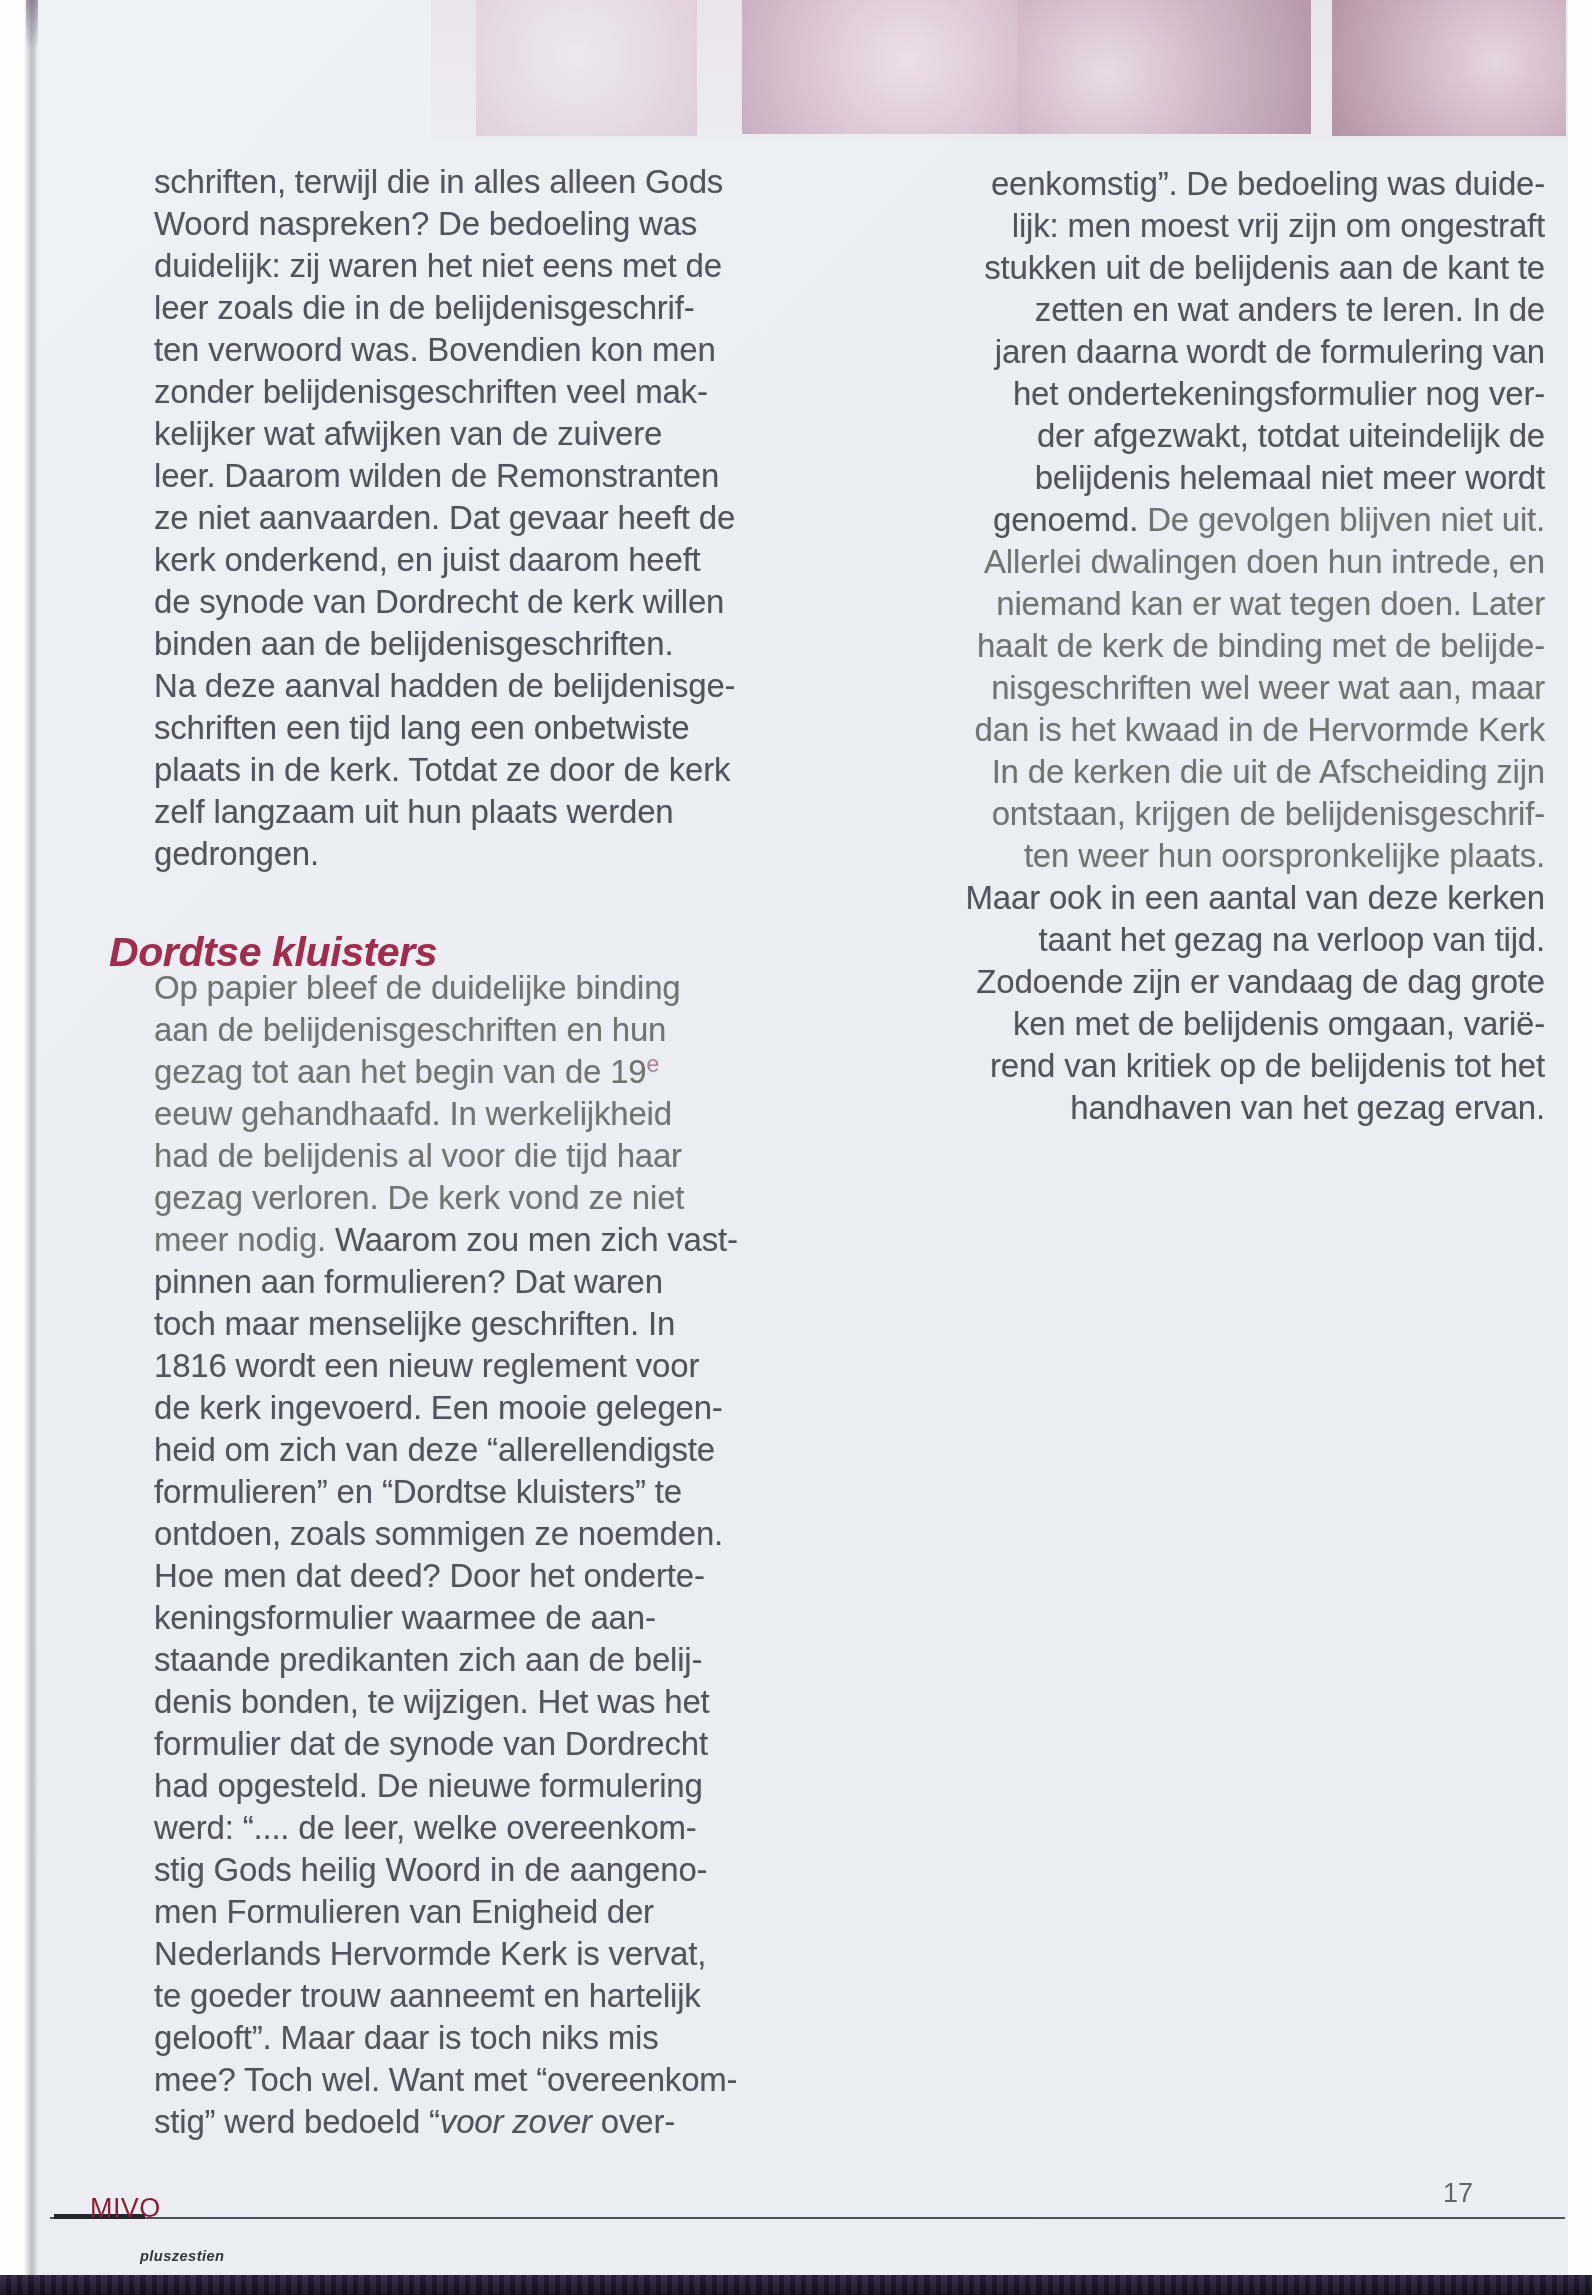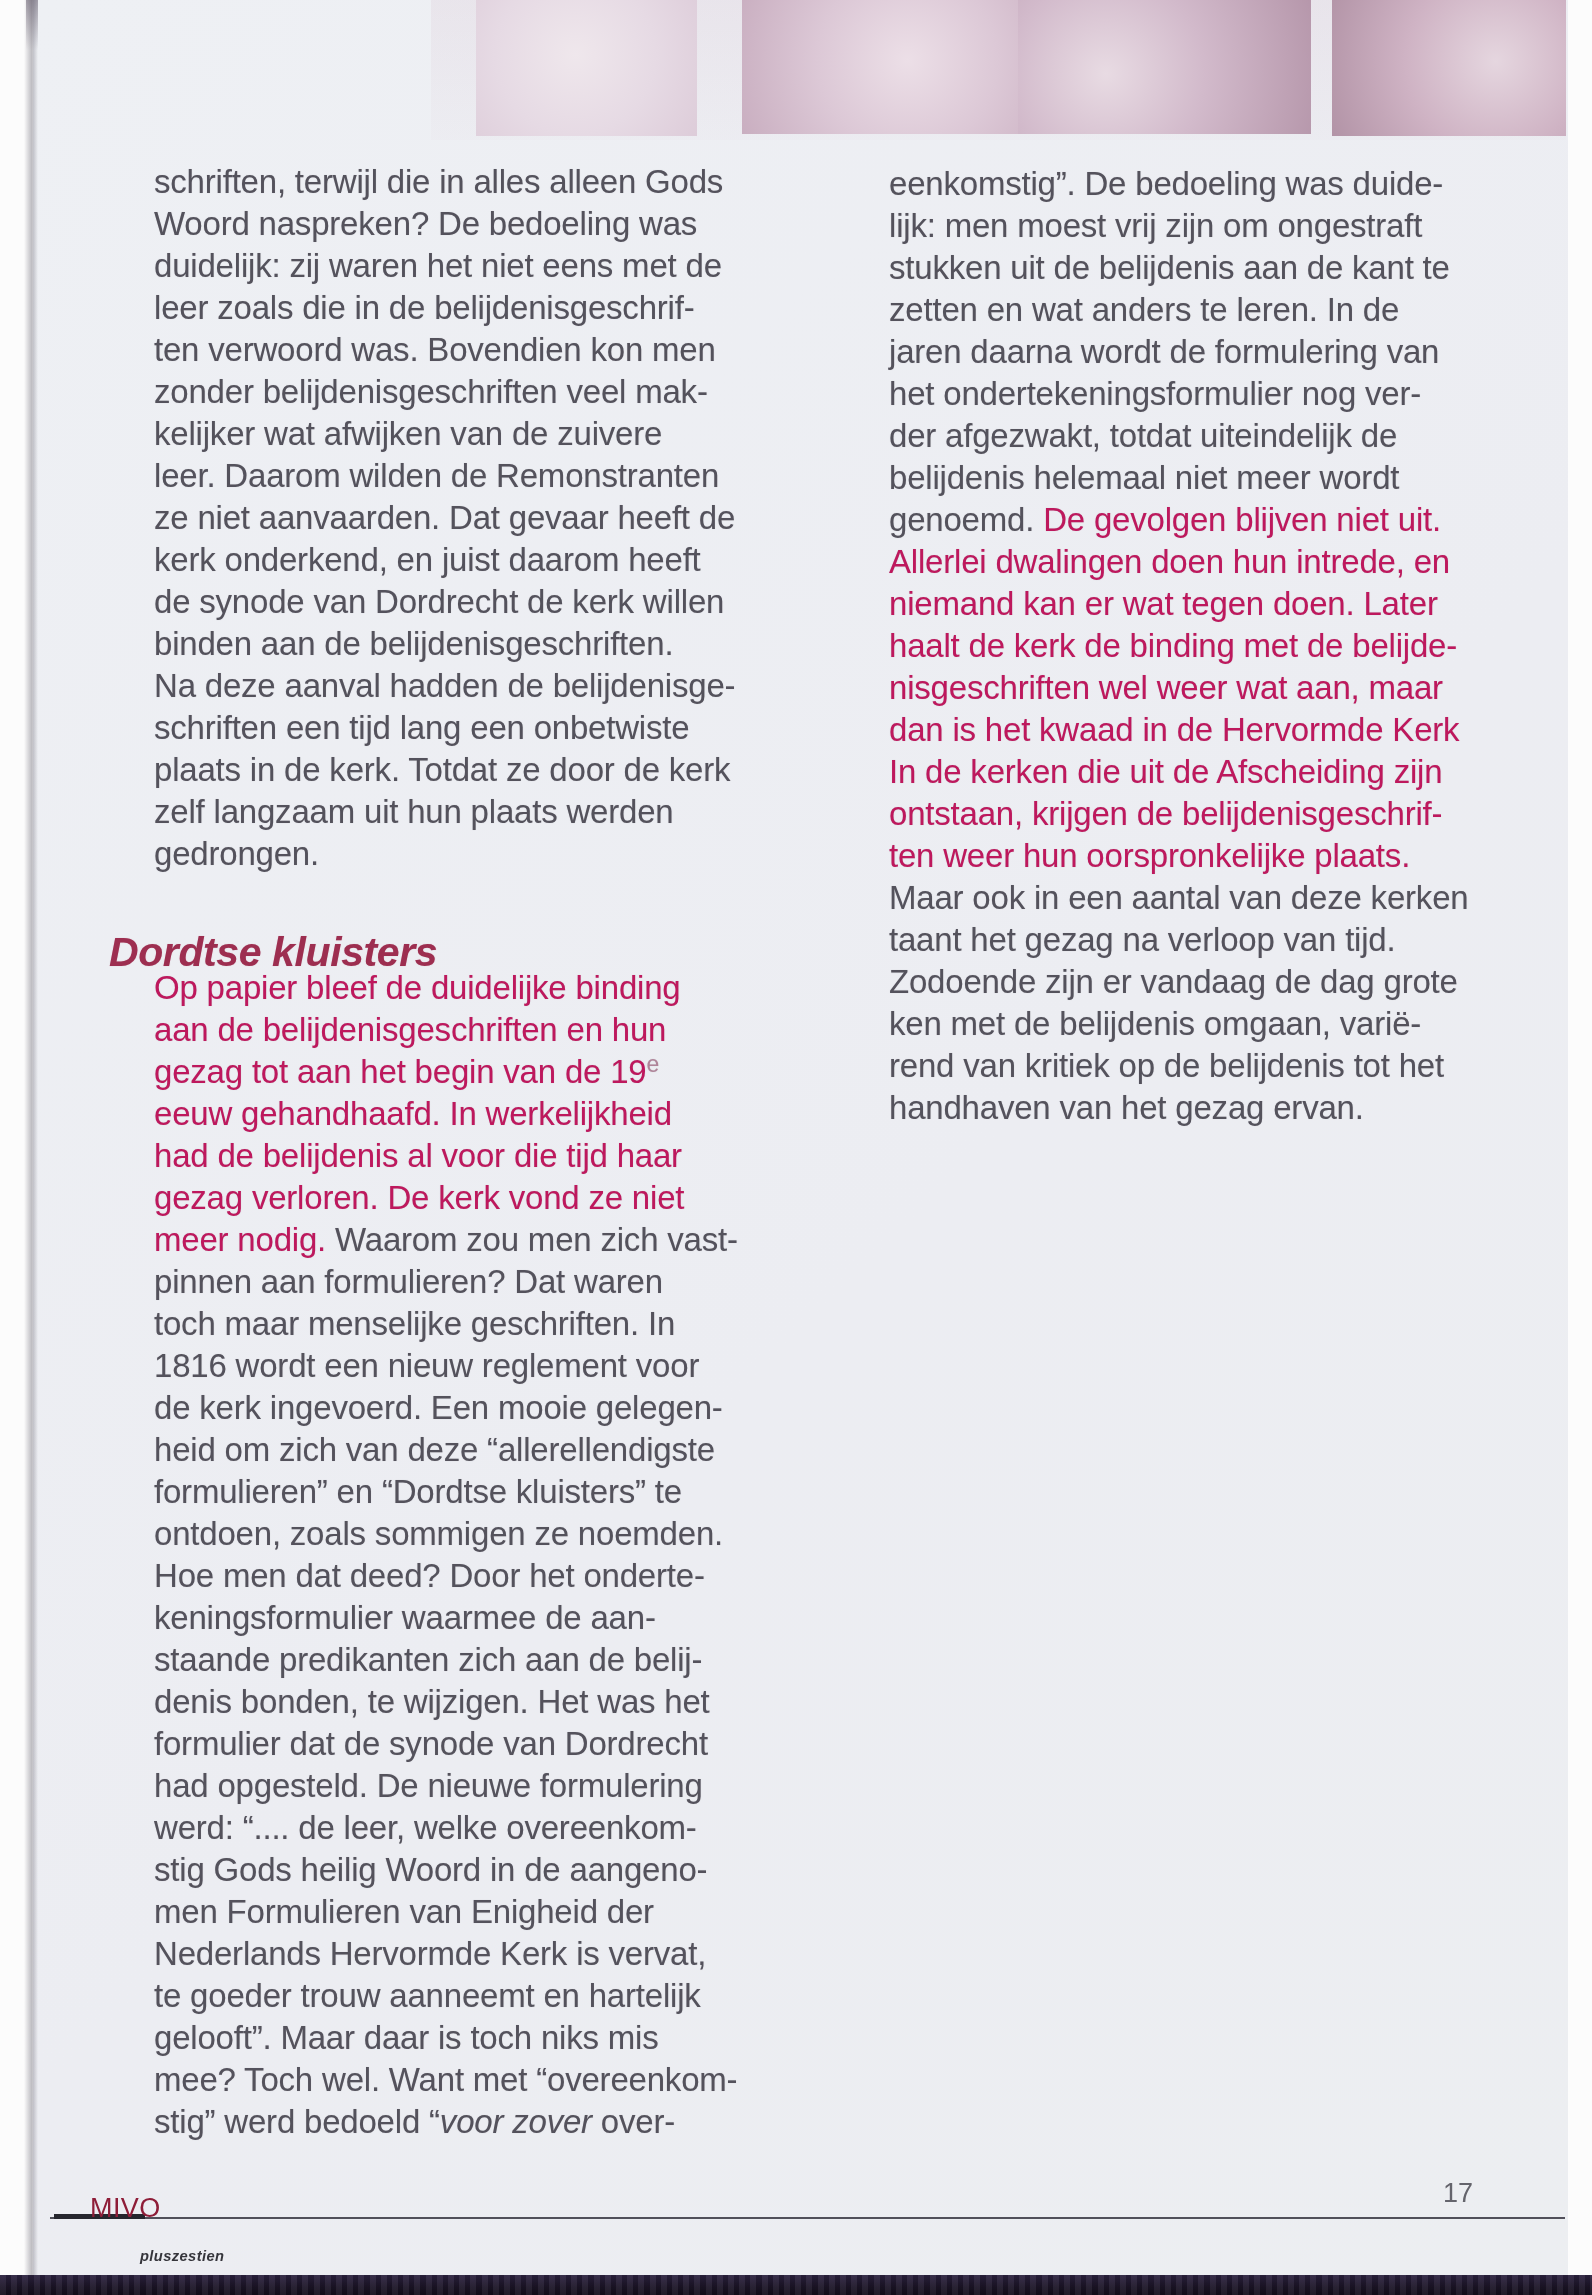--- a/index.html
+++ b/index.html
@@ -22,21 +22,21 @@
         background:radial-gradient(circle at 60% 45%,#ecdfe7 0%,#dcc8d6 50%,#c9aec0 100%);}
   .photo-3{left:1018px;width:293px;height:134px;
         background:radial-gradient(circle at 30% 55%,#e8dbe3 0%,#d2bacb 45%,#b697ab 100%);}
   .photo-4{left:1332px;width:234px;height:136px;
         background:radial-gradient(circle at 70% 45%,#e5d6df 0%,#cfb3c4 50%,#b293a6 100%);}
   
   .textblock{position:absolute;width:656px;}
   .line{height:42px;line-height:42px;font-size:33px;letter-spacing:-0.2px;white-space:pre;
         text-shadow:0 0 0.9px rgba(84,82,92,0.25);}
   .d{color:#54525c;}
-  .p{color:#be185d;}
+  .p{color:#737373;}
   .i{color:#54525c;font-style:italic;}
   .sup{color:#b08499;font-size:23px;position:relative;top:-11.2px;}
   .heading{position:absolute;left:109px;top:929px;font-size:41px;font-weight:bold;font-style:italic;
         color:#9d2e50;letter-spacing:-0.4px;text-shadow:0 0 0.9px rgba(157,46,80,0.35);}
   
   .footer-rule{position:absolute;left:50px;top:2217px;width:1515px;height:1.7px;background:#50505a;}
   .footer-rule-thick{position:absolute;left:54px;top:2214px;width:91px;height:5.2px;background:#26262e;}
   .mivo{position:absolute;left:90px;top:2193px;font-size:27px;font-weight:normal;color:#8e1d38;
         letter-spacing:0.4px;}
   .mivo-sub{position:absolute;left:140px;top:2220px;font-size:14.7px;font-style:italic;font-weight:600;
@@ -108,21 +108,21 @@
       <div class="line"><span class="d">werd: “.... de leer, welke overeenkom-</span></div>
       <div class="line"><span class="d">stig Gods heilig Woord in de aangeno-</span></div>
       <div class="line"><span class="d">men Formulieren van Enigheid der</span></div>
       <div class="line"><span class="d">Nederlands Hervormde Kerk is vervat,</span></div>
       <div class="line"><span class="d">te goeder trouw aanneemt en hartelijk</span></div>
       <div class="line"><span class="d">gelooft”. Maar daar is toch niks mis</span></div>
       <div class="line"><span class="d">mee? Toch wel. Want met “overeenkom-</span></div>
       <div class="line"><span class="d">stig” werd bedoeld “</span><span class="i">voor zover</span><span class="d"> over-</span></div>
     </div>
 
-  <div class="textblock" style="left:889px;top:163px;">
+  <div class="textblock" style="left:889px;top:163px;text-align:right;">
       <div class="line"><span class="d">eenkomstig”. De bedoeling was duide-</span></div>
       <div class="line"><span class="d">lijk: men moest vrij zijn om ongestraft</span></div>
       <div class="line"><span class="d">stukken uit de belijdenis aan de kant te</span></div>
       <div class="line"><span class="d">zetten en wat anders te leren. In de</span></div>
       <div class="line"><span class="d">jaren daarna wordt de formulering van</span></div>
       <div class="line"><span class="d">het ondertekeningsformulier nog ver-</span></div>
       <div class="line"><span class="d">der afgezwakt, totdat uiteindelijk de</span></div>
       <div class="line"><span class="d">belijdenis helemaal niet meer wordt</span></div>
       <div class="line"><span class="d">genoemd. </span><span class="p">De gevolgen blijven niet uit.</span></div>
       <div class="line"><span class="p">Allerlei dwalingen doen hun intrede, en</span></div>

